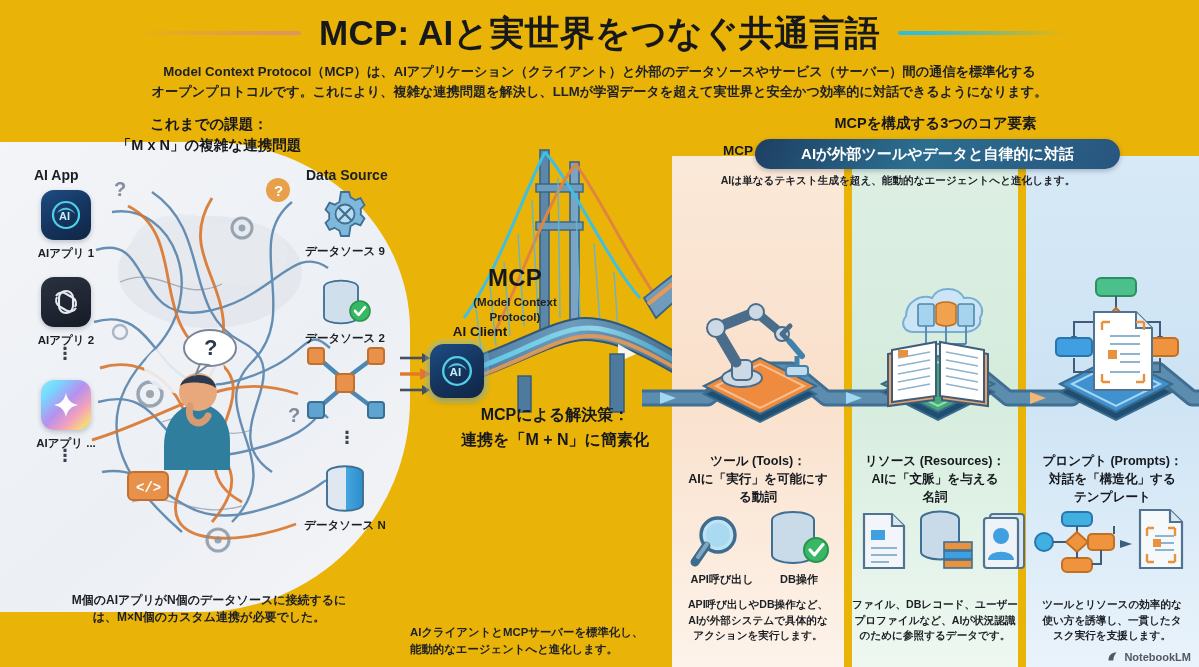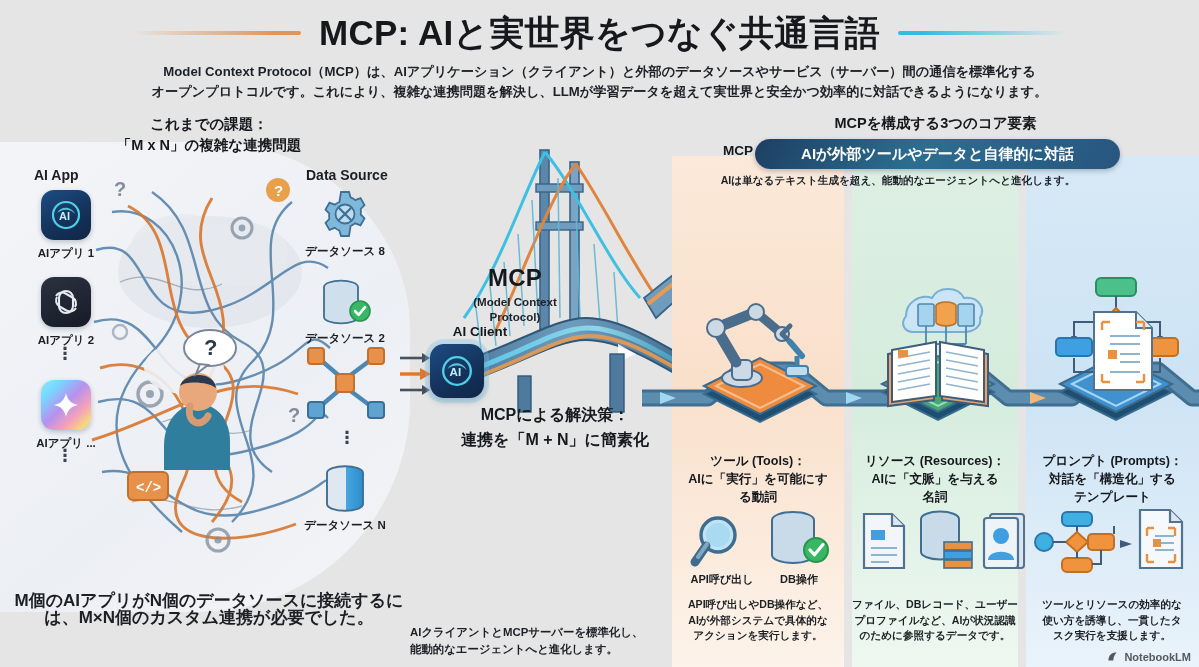--- a/index.html
+++ b/index.html
@@ -2,21 +2,21 @@
 <html><head>
 <meta charset="utf-8">
 <style>
   * { box-sizing: border-box; margin: 0; padding: 0; }
   html, body {
     width: 1199px; height: 667px;
     font-family: "Liberation Sans", "DejaVu Sans", sans-serif;
     background: #faf9f6;
     overflow: hidden;
   }
-  #page { position: relative; width: 1199px; height: 667px; background: #e5e5e5; }
+  #page { position: relative; width: 1199px; height: 667px; background: #eab308; }
 
   
   .header { position: absolute; top: 0; left: 0; width: 1199px; height: 112px; }
   .title-row {
     position: absolute; top: 8px; left: 0; width: 1199px; height: 50px;
     display: flex; align-items: center; justify-content: center; gap: 18px;
   }
   .rule-l {
     width: 168px; height: 4px; border-radius: 2px;
     background: linear-gradient(to right, rgba(221,150,94,0) 0%, #dd965e 85%, #dd965e 100%);
@@ -65,21 +65,21 @@
   .icon-gem { background: linear-gradient(135deg,#8ee7f0 0%, #76d9ff 20%, #b691ef 48%, #f2a0bd 70%, #f8d57e 88%, #a7e88d 100%); }
   .app-label { font-size: 11.5px; font-weight: 700; color: #1b1e23; margin-top: 6px; }
   .dots-v { position: absolute; width: 92px; text-align: center; color: #3a4250;
             font-size: 17px; letter-spacing: 2px; line-height: 7px; font-weight: 700; }
 
   .ds-item { position: absolute; width: 110px; text-align: center; }
   .ds-label { font-size: 11.5px; font-weight: 700; color: #1b1e23; margin-top: 4px; }
 
   .left-foot {
     position: absolute; top: 480px; left: 0; width: 418px; text-align: center;
-    font-size: 17px; font-weight: 700; color: #1c1f24; line-height: 17px;
+    font-size: 12px; font-weight: 700; color: #1c1f24; line-height: 17px;
   }
 
   
   .mid-panel { position: absolute; left: 410px; top: 112px; width: 300px; height: 555px; }
   .mcp-big {
     position: absolute; left: 30px; top: 152px; width: 150px; text-align: center;
     font-size: 24px; font-weight: 700; color: #15181d; letter-spacing: .3px;
   }
   .mcp-sub {
     position: absolute; left: 22px; top: 182px; width: 166px; text-align: center;
@@ -286,21 +286,21 @@
 
 
     <div class="ds-item" style="left:290px; top:78px;">
       <svg width="52" height="50" viewBox="0 0 52 50" style="margin:0 auto;">
         <g transform="translate(26,24)">
           <path d="M-4,-22 h8 l1.6,5.4 a17,17 0 0 1 4.6,2.7 l5.3,-2 4,6.9 -3.8,4 a17,17 0 0 1 0,5.4 l3.8,4 -4,6.9 -5.3,-2 a17,17 0 0 1 -4.6,2.7 L4,22 h-8 l-1.6,-5.4 a17,17 0 0 1 -4.6,-2.7 l-5.3,2 -4,-6.9 3.8,-4 a17,17 0 0 1 0,-5.4 l-3.8,-4 4,-6.9 5.3,2 a17,17 0 0 1 4.6,-2.7 Z" fill="#7fb8da" stroke="#3f6f92" stroke-width="1.8"></path>
           <circle r="9.5" fill="#bcdcef" stroke="#3f6f92" stroke-width="1.8"></circle>
           <path d="M-7,-7 L7,7 M7,-7 L-7,7" stroke="#3f6f92" stroke-width="2.2"></path>
         </g>
       </svg>
-      <div class="ds-label">データソース 8</div>
+      <div class="ds-label">データソース 9</div>
     </div>
 
     <div class="ds-item" style="left:290px; top:165px;">
       <svg width="56" height="50" viewBox="0 0 56 50" style="margin:0 auto;">
         <g stroke="#3f6f92" stroke-width="1.8" fill="#cfe0ec">
           <ellipse cx="24" cy="10" rx="17" ry="6.4"></ellipse>
           <path d="M7,10 v11 a17,6.4 0 0 0 34,0 v-11"></path>
           <path d="M7,21 v11 a17,6.4 0 0 0 34,0 v-11"></path>
           <path d="M7,32 v8 a17,6.4 0 0 0 34,0 v-8"></path>
         </g>

